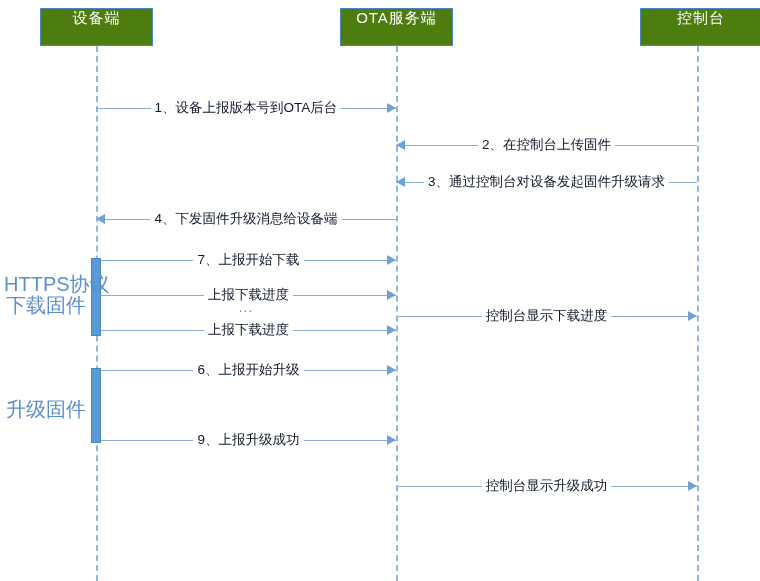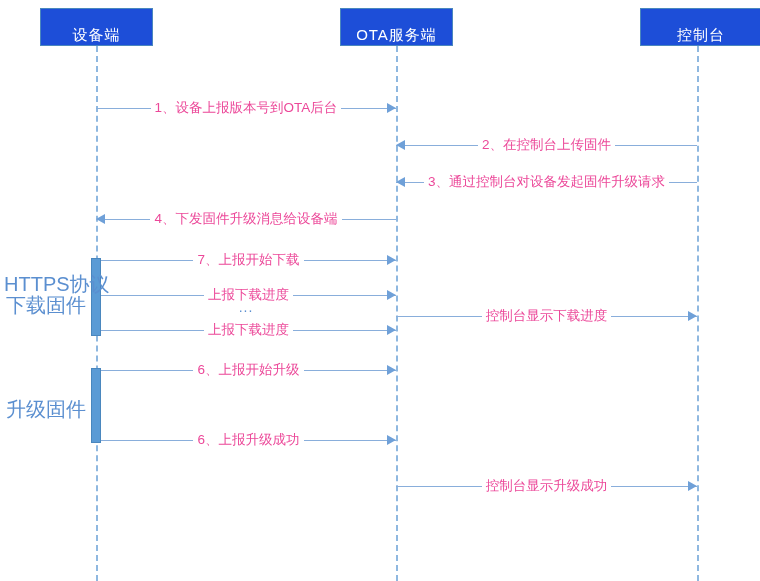--- a/index.html
+++ b/index.html
@@ -9,24 +9,24 @@
     font-family:"Liberation Sans","DejaVu Sans",sans-serif;
     overflow:hidden;
     position:relative;
   }
   #diagram{position:absolute;left:0;top:0;width:760px;height:581px;}
 
   
   .actor-box{
     position:absolute;
     height:38px;
-    background:#1d4ed8;
+    background:#4d7c0f;
     border:1px solid #4A87BE;
     box-sizing:border-box;
-    display:flex;align-items:flex-end;justify-content:center;
+    display:flex;align-items:flex-start;justify-content:center;
     color:#ffffff;
     font-size:15px;
     letter-spacing:1px;
     white-space:nowrap;
   }
 
   
   .lifeline{
     position:absolute;
     width:0;
@@ -52,21 +52,21 @@
     left:0;right:0;
     top:50%;
     border-top:1px solid #89AEDB;
   }
   .msg .label{
     position:absolute;
     left:0;right:0;
     top:50%;
     transform:translateY(-50%);
     text-align:center;
-    color:#ec4899;
+    color:#0f172a;
     font-size:13.5px;
     white-space:nowrap;
   }
   .msg .label span{
     background:#ffffff;
     padding:0 4px;
   }
   .msg .head{
     position:absolute;
     top:50%;
@@ -205,21 +205,21 @@
     <div class="head"></div>
     <div class="label">
       <span>6、上报开始升级</span>
     </div>
   </div>
 
   <div class="msg to-right" style="left:101px;top:431px;width:295px;">
     <div class="line"></div>
     <div class="head"></div>
     <div class="label">
-      <span>6、上报升级成功</span>
+      <span>9、上报升级成功</span>
     </div>
   </div>
 
   <div class="msg to-right" style="left:396px;top:477px;width:301px;">
     <div class="line"></div>
     <div class="head"></div>
     <div class="label">
       <span>控制台显示升级成功</span>
     </div>
   </div>

